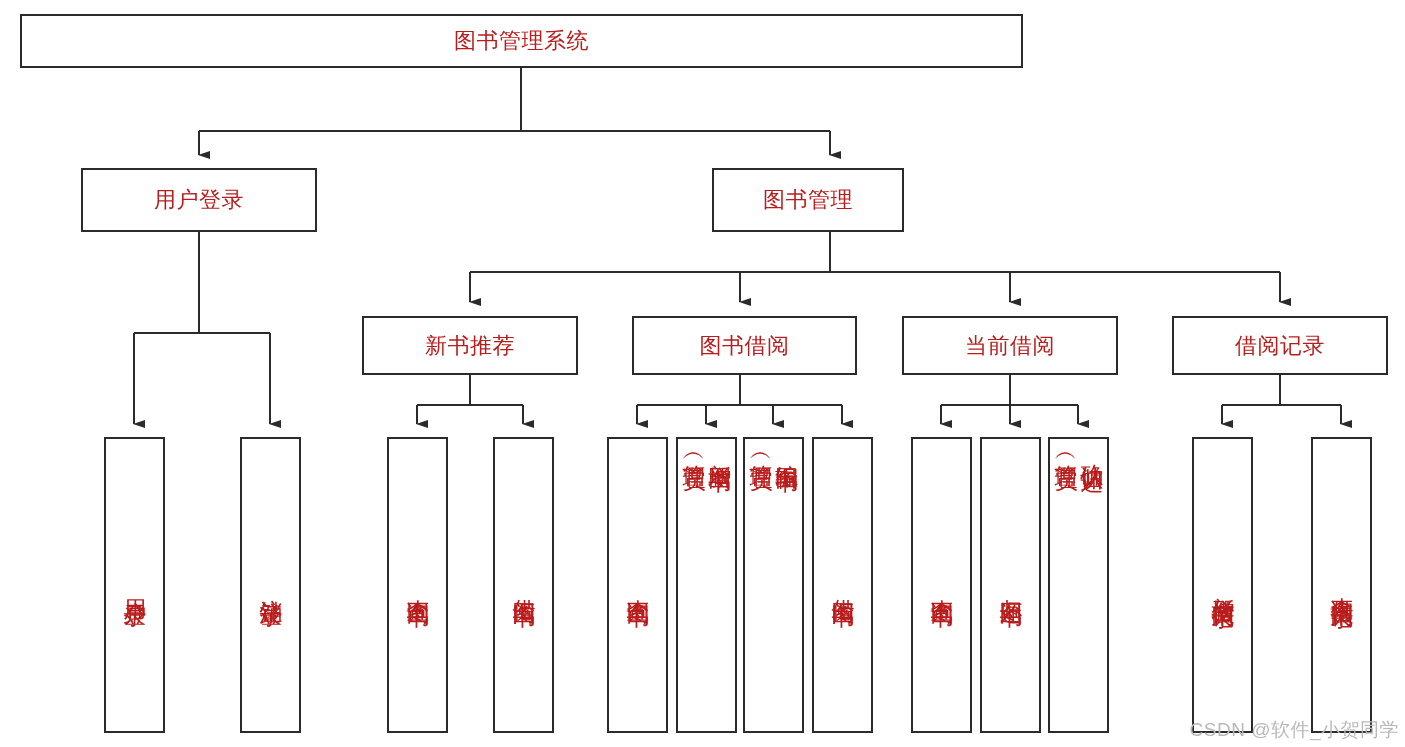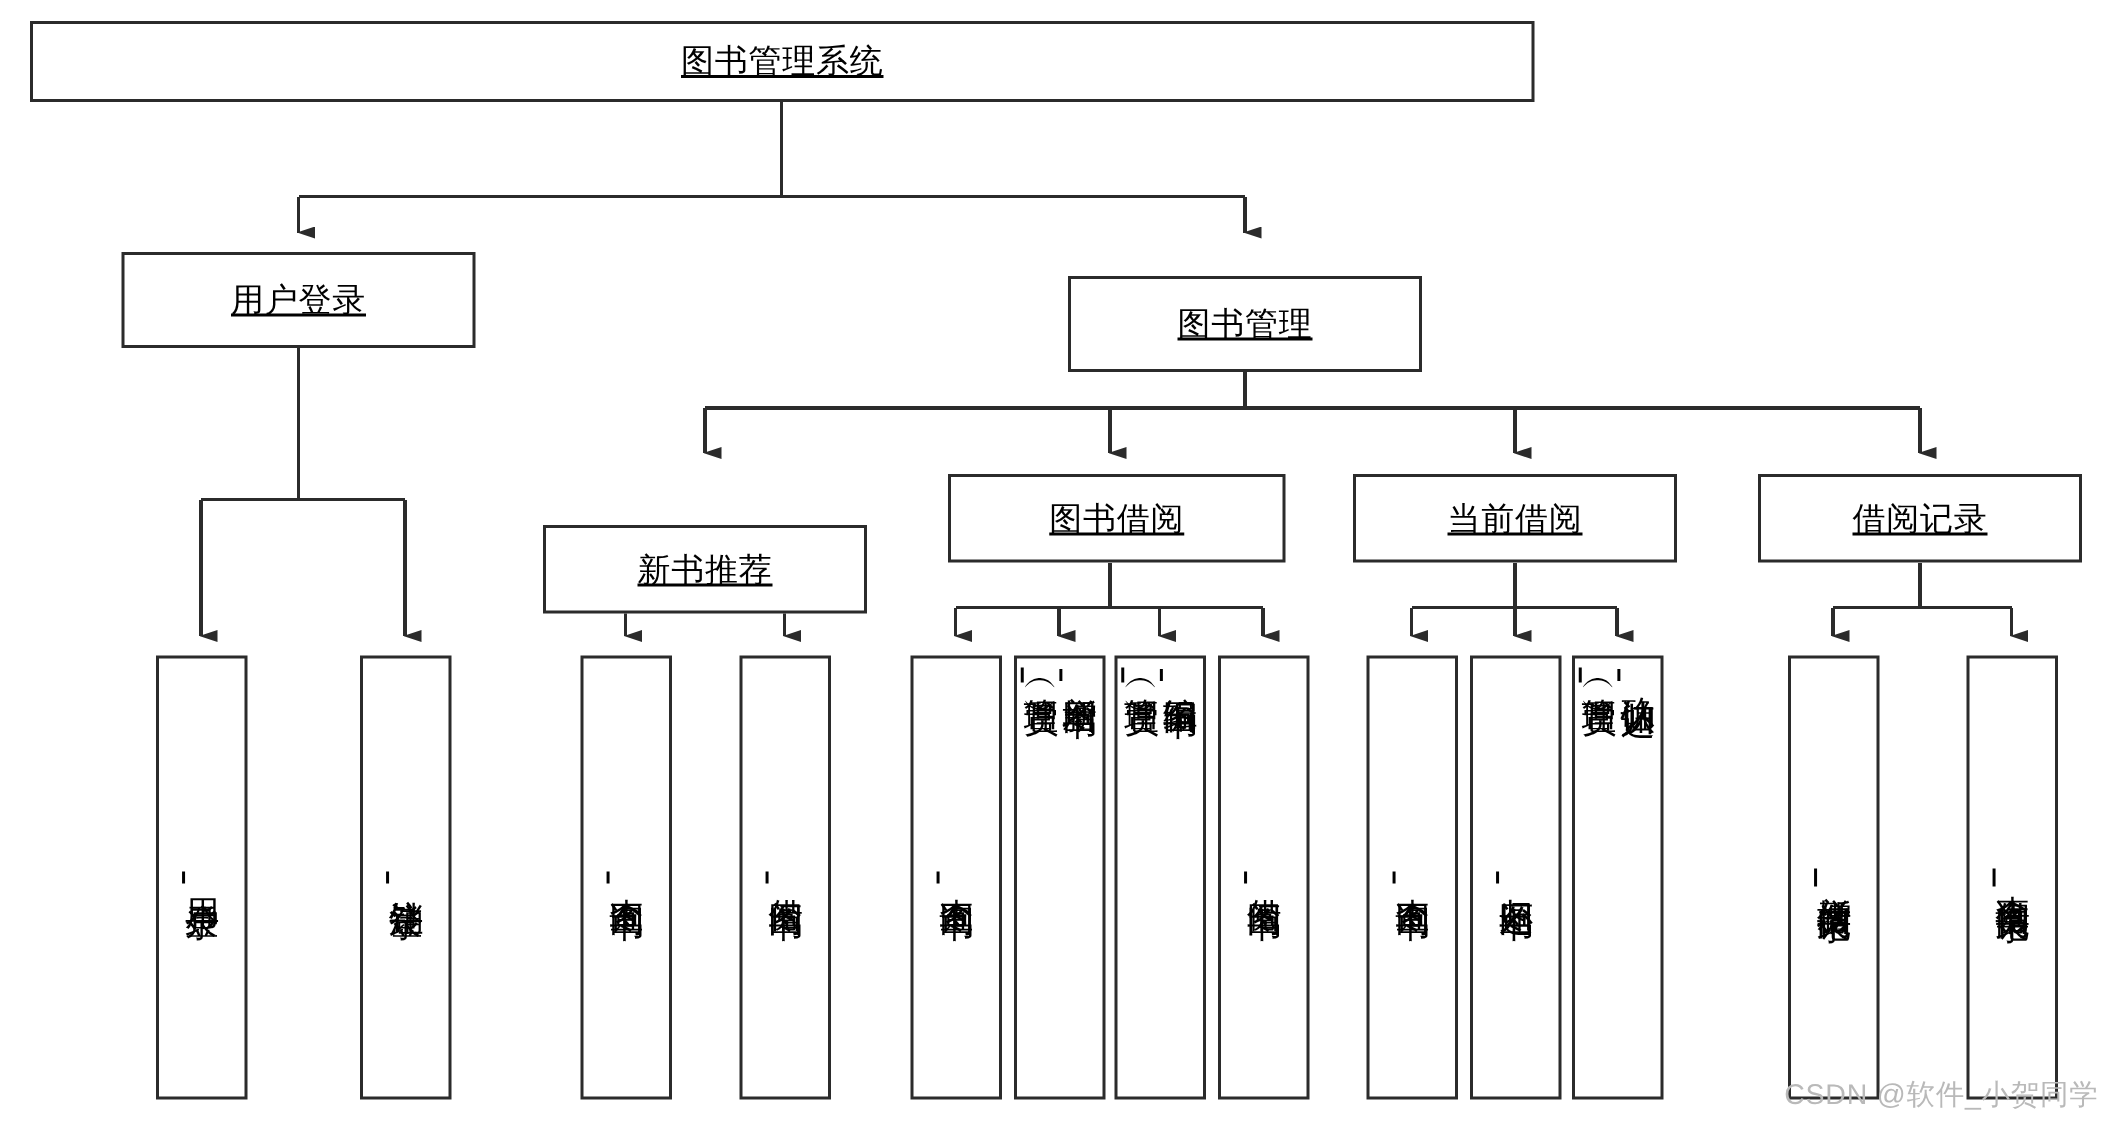--- a/index.html
+++ b/index.html
@@ -23,22 +23,21 @@
     height: 747px;
   }
   .node {
     position: absolute;
     box-sizing: border-box;
     background: #ffffff;
     border: 2px solid #2b2b2b;
     display: flex;
     align-items: center;
     justify-content: center;
-    color: #000000;
-    text-decoration: underline;
+    color: #b91c1c;
   }
   .node .lbl {
     display: block;
     text-align: center;
     line-height: 1.18;
     white-space: pre;
   }
   .node.horiz .lbl {
     font-size: 22px;
     letter-spacing: 0.5px;
@@ -129,25 +128,25 @@
     </g>
   </svg>
 
   <div class="node root horiz" style="left:20px; top:14px; width:1003px; height:54px;">
     <span class="lbl">图书管理系统</span>
   </div>
 
   <div class="node horiz" style="left:81px; top:168px; width:236px; height:64px;">
     <span class="lbl">用户登录</span>
   </div>
-  <div class="node horiz" style="left:712px; top:184px; width:236px; height:64px;">
+  <div class="node horiz" style="left:712px; top:168px; width:192px; height:64px;">
     <span class="lbl">图书管理</span>
   </div>
 
-  <div class="node horiz" style="left:362px; top:316px; width:216px; height:59px;margin-top:34px;">
+  <div class="node horiz" style="left:362px; top:316px; width:216px; height:59px;">
     <span class="lbl">新书推荐</span>
   </div>
   <div class="node horiz" style="left:632px; top:316px; width:225px; height:59px;">
     <span class="lbl">图书借阅</span>
   </div>
   <div class="node horiz" style="left:902px; top:316px; width:216px; height:59px;">
     <span class="lbl">当前借阅</span>
   </div>
   <div class="node horiz" style="left:1172px; top:316px; width:216px; height:59px;">
     <span class="lbl">借阅记录</span>

